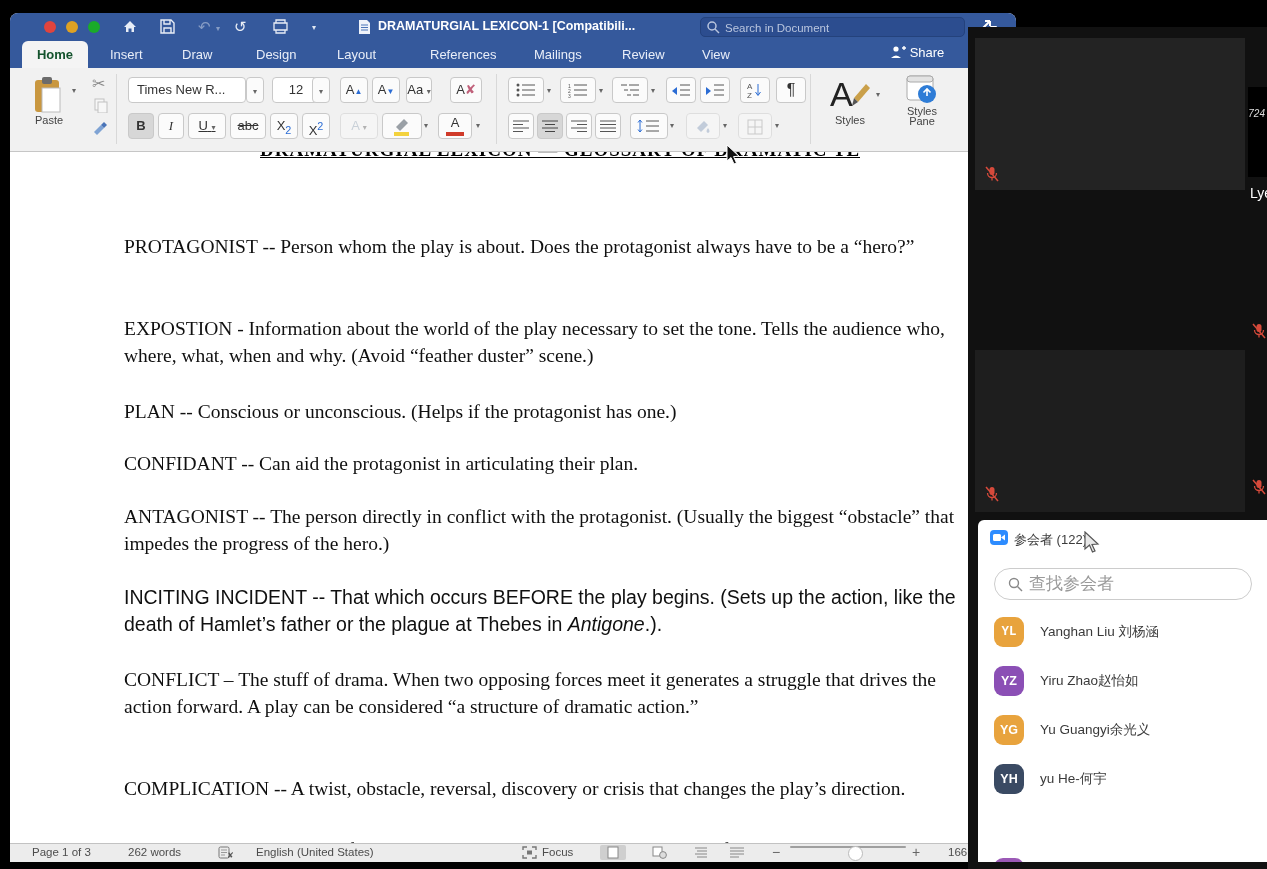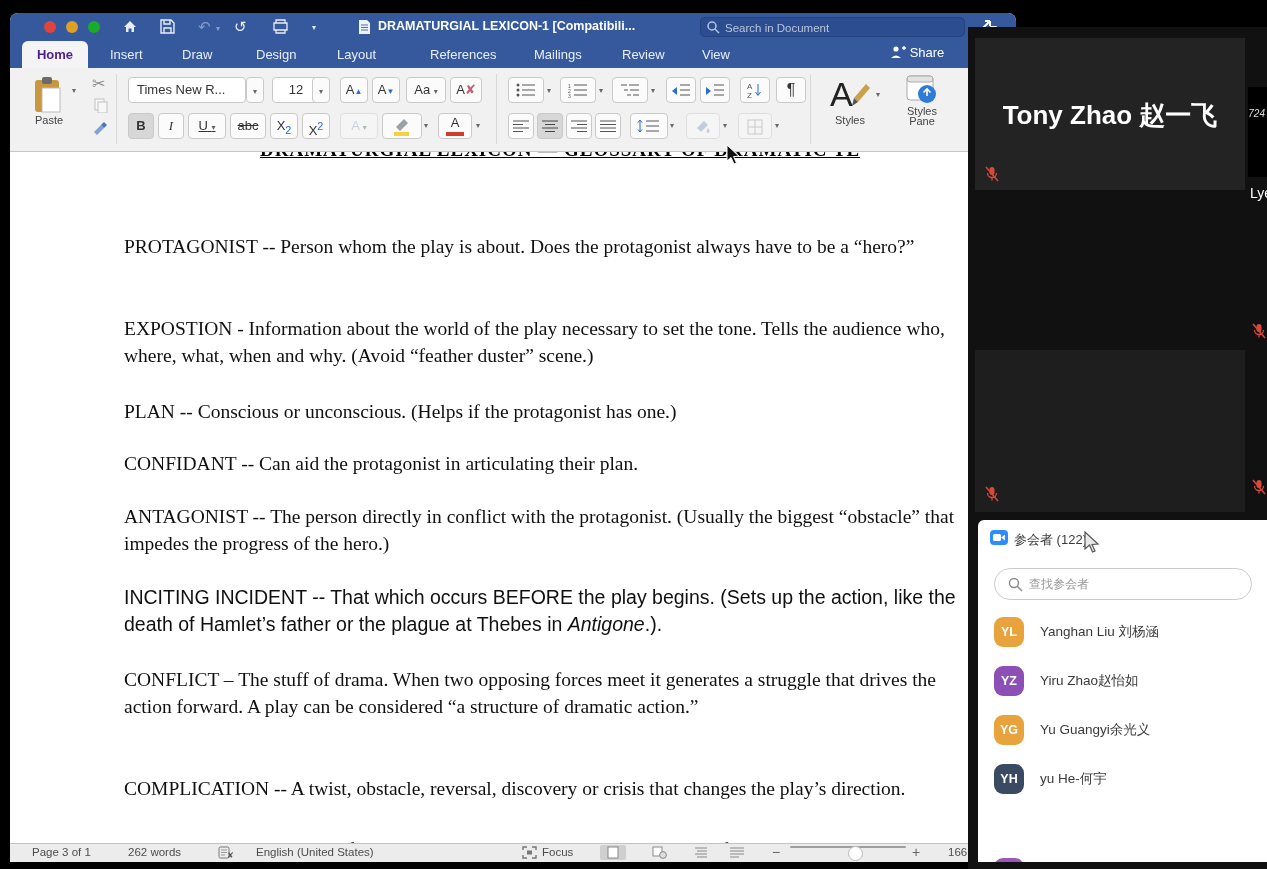--- a/index.html
+++ b/index.html
@@ -10,21 +10,21 @@
   
   #word{left:10px;top:13px;width:1006px;height:849px;background:#fff;border-radius:8px 8px 0 0;overflow:hidden;}
   #titlebar{left:0;top:0;width:100%;height:28px;background:#35599c;}
   .light{width:12px;height:12px;border-radius:50%;top:8px;}
   #titlebar .ticon{top:5px;color:#e8edf6;font-size:15px;line-height:18px;}
   #doc-title{top:6px;color:#fff;font-size:12.5px;font-weight:bold;white-space:nowrap;}
   #tb-search{top:4px;height:20px;width:265px;background:#2c4d8f;border:1px solid #24427c;border-radius:5px;color:#b9c5de;font-size:11.5px;padding:2px 6px 0 24px;}
   #tb-search::placeholder{color:#b9c5de;}
   #tabs{left:0;top:28px;width:100%;height:27px;background:#35599c;}
   .tab{top:0;height:27px;line-height:27px;color:#e9eef8;font-size:13px;}
-  .tab.active{background:#f4f4f4;color:#4c1d95;font-weight:bold;border-radius:6px 6px 0 0;text-align:center;}
+  .tab.active{background:#f4f4f4;color:#14532d;font-weight:bold;border-radius:6px 6px 0 0;text-align:center;}
   #share-btn{top:4px;color:#fff;font-size:13px;}
 
   
   #ribbon{left:0;top:55px;width:100%;height:84px;background:#f1f1f1;border-bottom:1px solid #c6c6c6;}
   .rsep{top:6px;width:1px;height:70px;background:#d8d8d8;}
   .rbtn{border:1px solid #c9c9c9;background:#fbfbfb;border-radius:4px;font-size:13px;color:#333;text-align:center;}
   .rbtn.active{background:#d7d7d7;}
   .rlabel{font-size:11px;color:#444;text-align:center;}
   .caret{font-size:8px;color:#666;}
   .ghost{opacity:.45;}
@@ -48,21 +48,21 @@
   
   #zoompanel{left:968px;top:27px;width:299px;height:842px;background:#111;}
   .vtile{background:#232323;color:#fff;}
   .vtile .vname{position:absolute;width:100%;text-align:center;font-weight:bold;color:#fff;}
   .miclabel{position:absolute;color:#fff;}
   .scene{position:relative;width:100%;height:100%;overflow:hidden;background:linear-gradient(#4e8fd4 0%,#8db8e6 50%,#8fa3ae 50%,#96a9b2 61%,#84a05a 61%,#7a944f 100%);}
   .blurred{filter:blur(1px);}
   .vlabel{position:absolute;left:0;bottom:6px;background:rgba(70,70,70,.72);color:#fff;font-size:12.5px;padding:2px 8px;}
   #participants{left:978px;top:520px;width:289px;height:342px;background:#fff;border-radius:6px 0 0 0;overflow:hidden;}
   #p-head{font-size:13px;color:#3c3c3c;}
-  #p-search{left:16px;top:48px;width:258px;height:32px;border:1px solid #ccc;border-radius:16px;font-size:12px;color:#333;padding:0 10px 0 34px;background:#fff;}
+  #p-search{left:16px;top:48px;width:258px;height:32px;border:1px solid #ccc;border-radius:16px;font-size:17px;color:#333;padding:0 10px 0 34px;background:#fff;}
   #p-search::placeholder{color:#9a9a9a;}
   .prow{position:absolute;left:16px;width:260px;height:40px;}
   .pavatar{position:absolute;left:0;top:0;width:30px;height:30px;border-radius:9px;color:#fff;font-size:12.5px;font-weight:bold;text-align:center;line-height:30px;}
   .pname{position:absolute;left:46px;top:6px;font-size:13.5px;color:#3a3a3a;white-space:nowrap;}
 </style>
 </head>
 <body>
 
 <div id="stage">
 
@@ -152,21 +152,21 @@
           </svg>
       </div>
       <div class="rsep abs" style="left:106px"></div>
 
       <div class="rbtn abs" style="left:118px;top:9px;width:118px;height:26px;line-height:24px;text-align:left;padding-left:8px;background:#fff"><span>Times New R...</span></div>
       <div class="rbtn abs" style="left:236px;top:9px;width:18px;height:26px;line-height:24px"><span class="caret">▾</span></div>
       <div class="rbtn abs" style="left:262px;top:9px;width:48px;height:26px;line-height:24px;background:#fff"><span>12</span></div>
       <div class="rbtn abs" style="left:302px;top:9px;width:18px;height:26px;line-height:24px"><span class="caret">▾</span></div>
       <div class="rbtn abs" style="left:330px;top:9px;width:28px;height:26px;line-height:24px"><span>A</span><span style="color:#2b6cd4;font-size:8px">▲</span></div>
       <div class="rbtn abs" style="left:362px;top:9px;width:28px;height:26px;line-height:24px"><span>A</span><span style="color:#2b6cd4;font-size:8px">▼</span></div>
-      <div class="rbtn abs" style="left:396px;top:9px;width:40px;height:26px;line-height:24px"><span>Aa</span> <span class="caret">▾</span></div>
+      <div class="rbtn abs" style="left:396px;top:9px;width:26px;height:26px;line-height:24px"><span>Aa</span> <span class="caret">▾</span></div>
       <div class="rbtn abs" style="left:440px;top:9px;width:32px;height:26px;line-height:24px">A<span style="color:#c0607a">✘</span></div>
 
       <div class="rbtn active abs" style="left:118px;top:45px;width:26px;height:26px;line-height:24px;font-weight:bold">B</div>
       <div class="rbtn abs" style="left:148px;top:45px;width:26px;height:26px;line-height:24px;font-style:italic;font-family:'Liberation Serif',serif">I</div>
       <div class="rbtn abs" style="left:178px;top:45px;width:38px;height:26px;line-height:24px;text-decoration:underline"><span>U</span> <span class="caret" style="text-decoration:none">▾</span></div>
       <div class="rbtn abs" style="left:220px;top:45px;width:36px;height:26px;line-height:24px;text-decoration:line-through">abc</div>
       <div class="rbtn abs" style="left:260px;top:45px;width:28px;height:26px;line-height:24px">X<sub style="color:#2b6cd4">2</sub></div>
       <div class="rbtn abs" style="left:292px;top:45px;width:28px;height:26px;line-height:24px">X<sup style="color:#2b6cd4">2</sup></div>
       <div class="rbtn abs ghost" style="left:330px;top:45px;width:38px;height:26px;line-height:24px;color:#9ab">A <span class="caret">▾</span></div>
       <div class="rbtn abs" style="left:372px;top:45px;width:40px;height:26px">
@@ -301,21 +301,21 @@
       <p class="para" style="top:331px">ANTAGONIST -- The person directly in conflict with the protagonist.  (Usually the biggest “obstacle” that impedes the progress of the hero.)</p>
       <p class="para" style="top:412px"><span>INCITING INCIDENT -- That which occurs BEFORE the play begins.  (Sets up the action, like the death of Hamlet’s father or the plague at Thebes in </span><i>Antigone</i><span>.).</span></p>
       <p class="para" style="top:494px">CONFLICT – The stuff of drama.  When two opposing forces meet it generates a struggle that drives the action forward. A play can be considered “a structure of dramatic action.”</p>
       <p class="para" style="top:603px">COMPLICATION -- A twist, obstacle, reversal, discovery or crisis that changes the play’s direction.</p>
       <div id="p9wrap" class="abs">
           <p class="para" style="top:0;left:0;position:relative;margin:0">POINT OF ATTACK -- The first major complication that begins the action of the pl</p>
         </div>
     </div>
 
     <div id="statusbar" class="abs">
-      <span class="abs" style="left:22px">Page 3 of 1</span>
+      <span class="abs" style="left:22px">Page 1 of 3</span>
       <span class="abs" style="left:118px">262 words</span>
       <span class="abs" style="left:208px">
           <svg width="15" height="13">
             <rect x="1" y="1" width="10" height="11" rx="1.5" fill="none" stroke="#777"></rect>
             <path d="M3 4 h6 M3 6.5 h6 M3 9 h4" stroke="#999"></path>
             <text x="9" y="12" font-size="8" fill="#555">✘</text>
           </svg>
         </span>
       <span class="abs" style="left:246px">English (United States)</span>
       <span class="abs" style="left:512px">
@@ -359,21 +359,20 @@
     </svg>
 
   <svg class="abs" style="left:978px;top:17px" width="20" height="16">
       <path d="M2 14 L12 4 M12 4 h-5 M12 4 v5" stroke="#fff" stroke-width="2" fill="none"></path>
       <rect x="12" y="9" width="7" height="6" fill="#fff" rx="1"></rect>
     </svg>
 
   <div id="zoompanel" class="abs">
 
     <div class="vtile abs" style="left:7px;top:11px;width:270px;height:152px">
-      <div class="vname" style="top:60px;font-size:26px">Tony Zhao 赵一飞</div>
       <svg class="abs" style="left:10px;bottom:8px" width="14" height="16">
           <rect x="4.5" y="1" width="5" height="8" rx="2.5" fill="#d64a3b"></rect>
           <path d="M2.5 7 a4.5 4.5 0 0 0 9 0 M7 11.5 v3" stroke="#d64a3b" fill="none" stroke-width="1.3"></path>
           <path d="M1 1 L13 15" stroke="#d64a3b" stroke-width="1.5"></path>
         </svg>
     </div>
 
     <div class="abs" style="left:280px;top:60px;width:19px;height:90px;background:#000">
       <div style="position:absolute;right:2px;top:22px;color:#ddd;font-size:10px;font-style:italic;text-align:right;line-height:10px">724</div>
     </div>
@@ -407,21 +406,21 @@
         </svg>
     </div>
     <span id="p-head" class="abs" style="left:36px;top:11px">参会者 (122)</span>
     <input id="p-search" class="abs" placeholder="查找参会者" style="">
     <svg class="abs" style="left:30px;top:57px" width="15" height="15">
         <circle cx="6" cy="6" r="4.5" fill="none" stroke="#888" stroke-width="1.4"></circle>
         <path d="M9.5 9.5 L14 14" stroke="#888" stroke-width="1.4"></path>
       </svg>
 
     <div class="prow" style="top:97px">
-      <div class="pavatar" style="background: rgb(232, 163, 61);">YL</div>
+      <div class="pavatar" style="background: rgb(232, 163, 61); font-family: Liberation Mono, monospace;">YL</div>
       <div class="pname">Yanghan Liu 刘杨涵</div>
     </div>
     <div class="prow" style="top:195px">
       <div class="pavatar" style="background: rgb(232, 163, 61);">YG</div>
       <div class="pname">Yu Guangyi余光义</div>
     </div>
     <div class="prow" style="top:146px">
       <div class="pavatar" style="background: rgb(139, 79, 181);">YZ</div>
       <div class="pname">Yiru Zhao赵怡如</div>
     </div>

